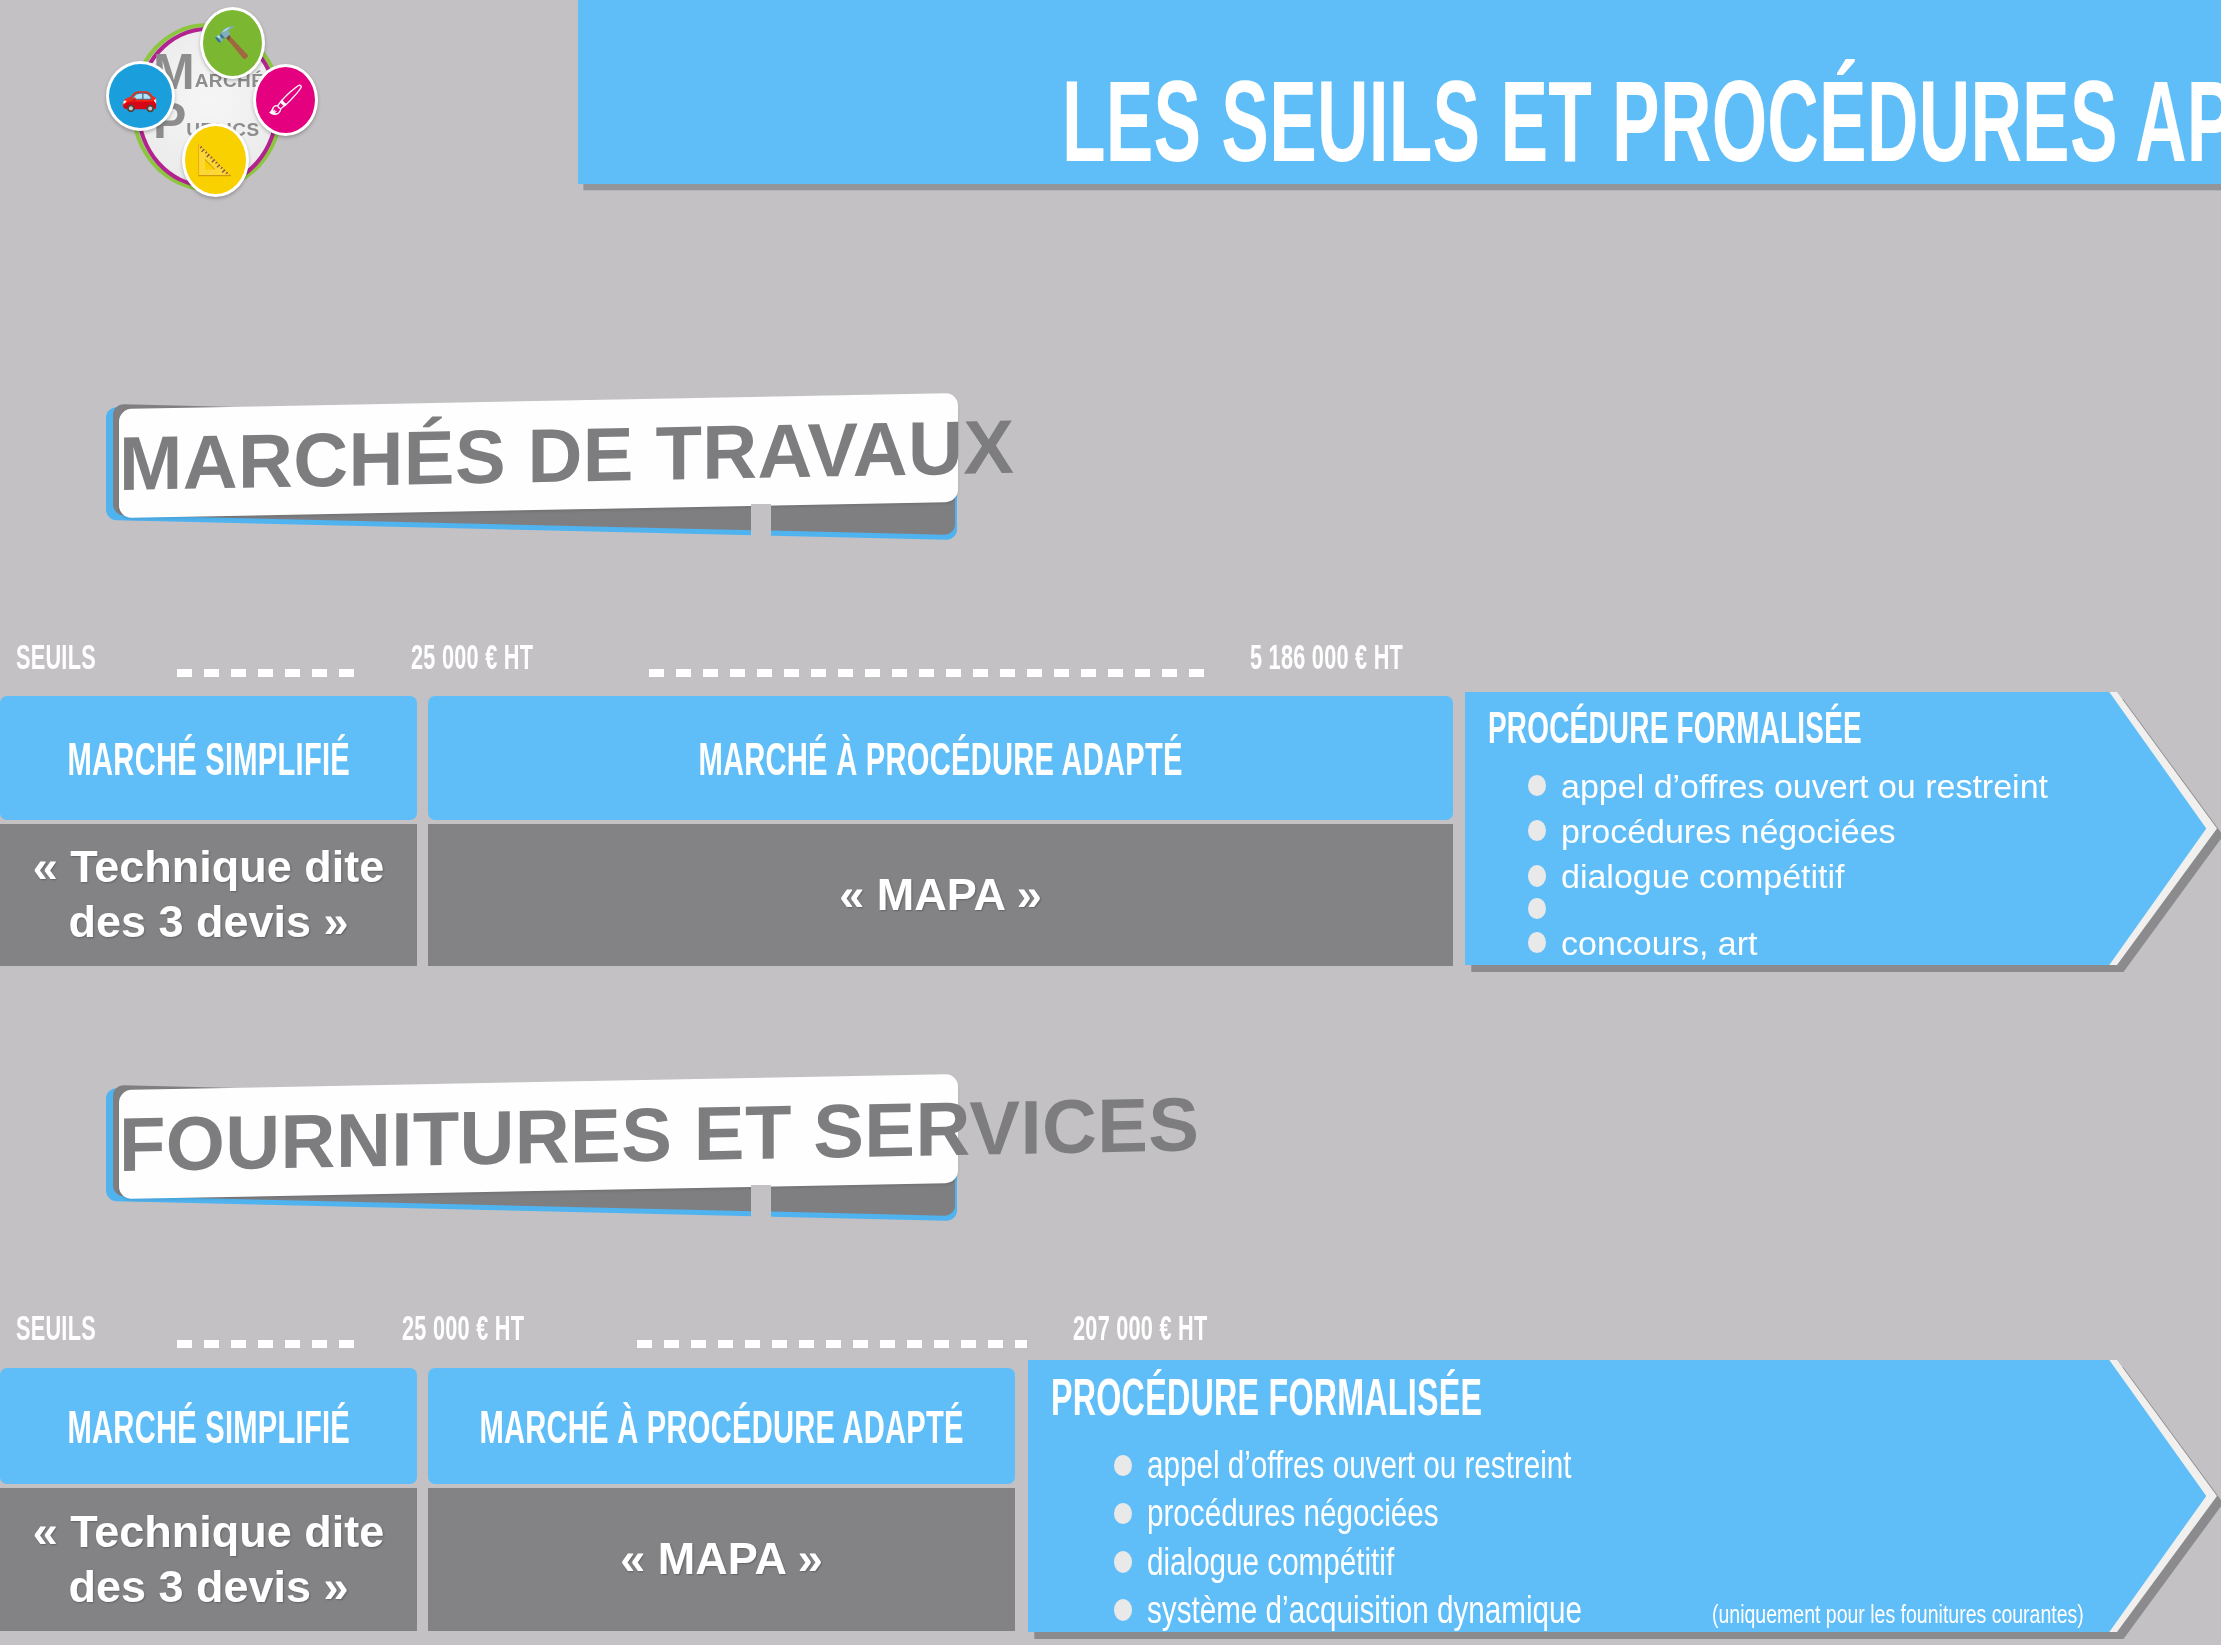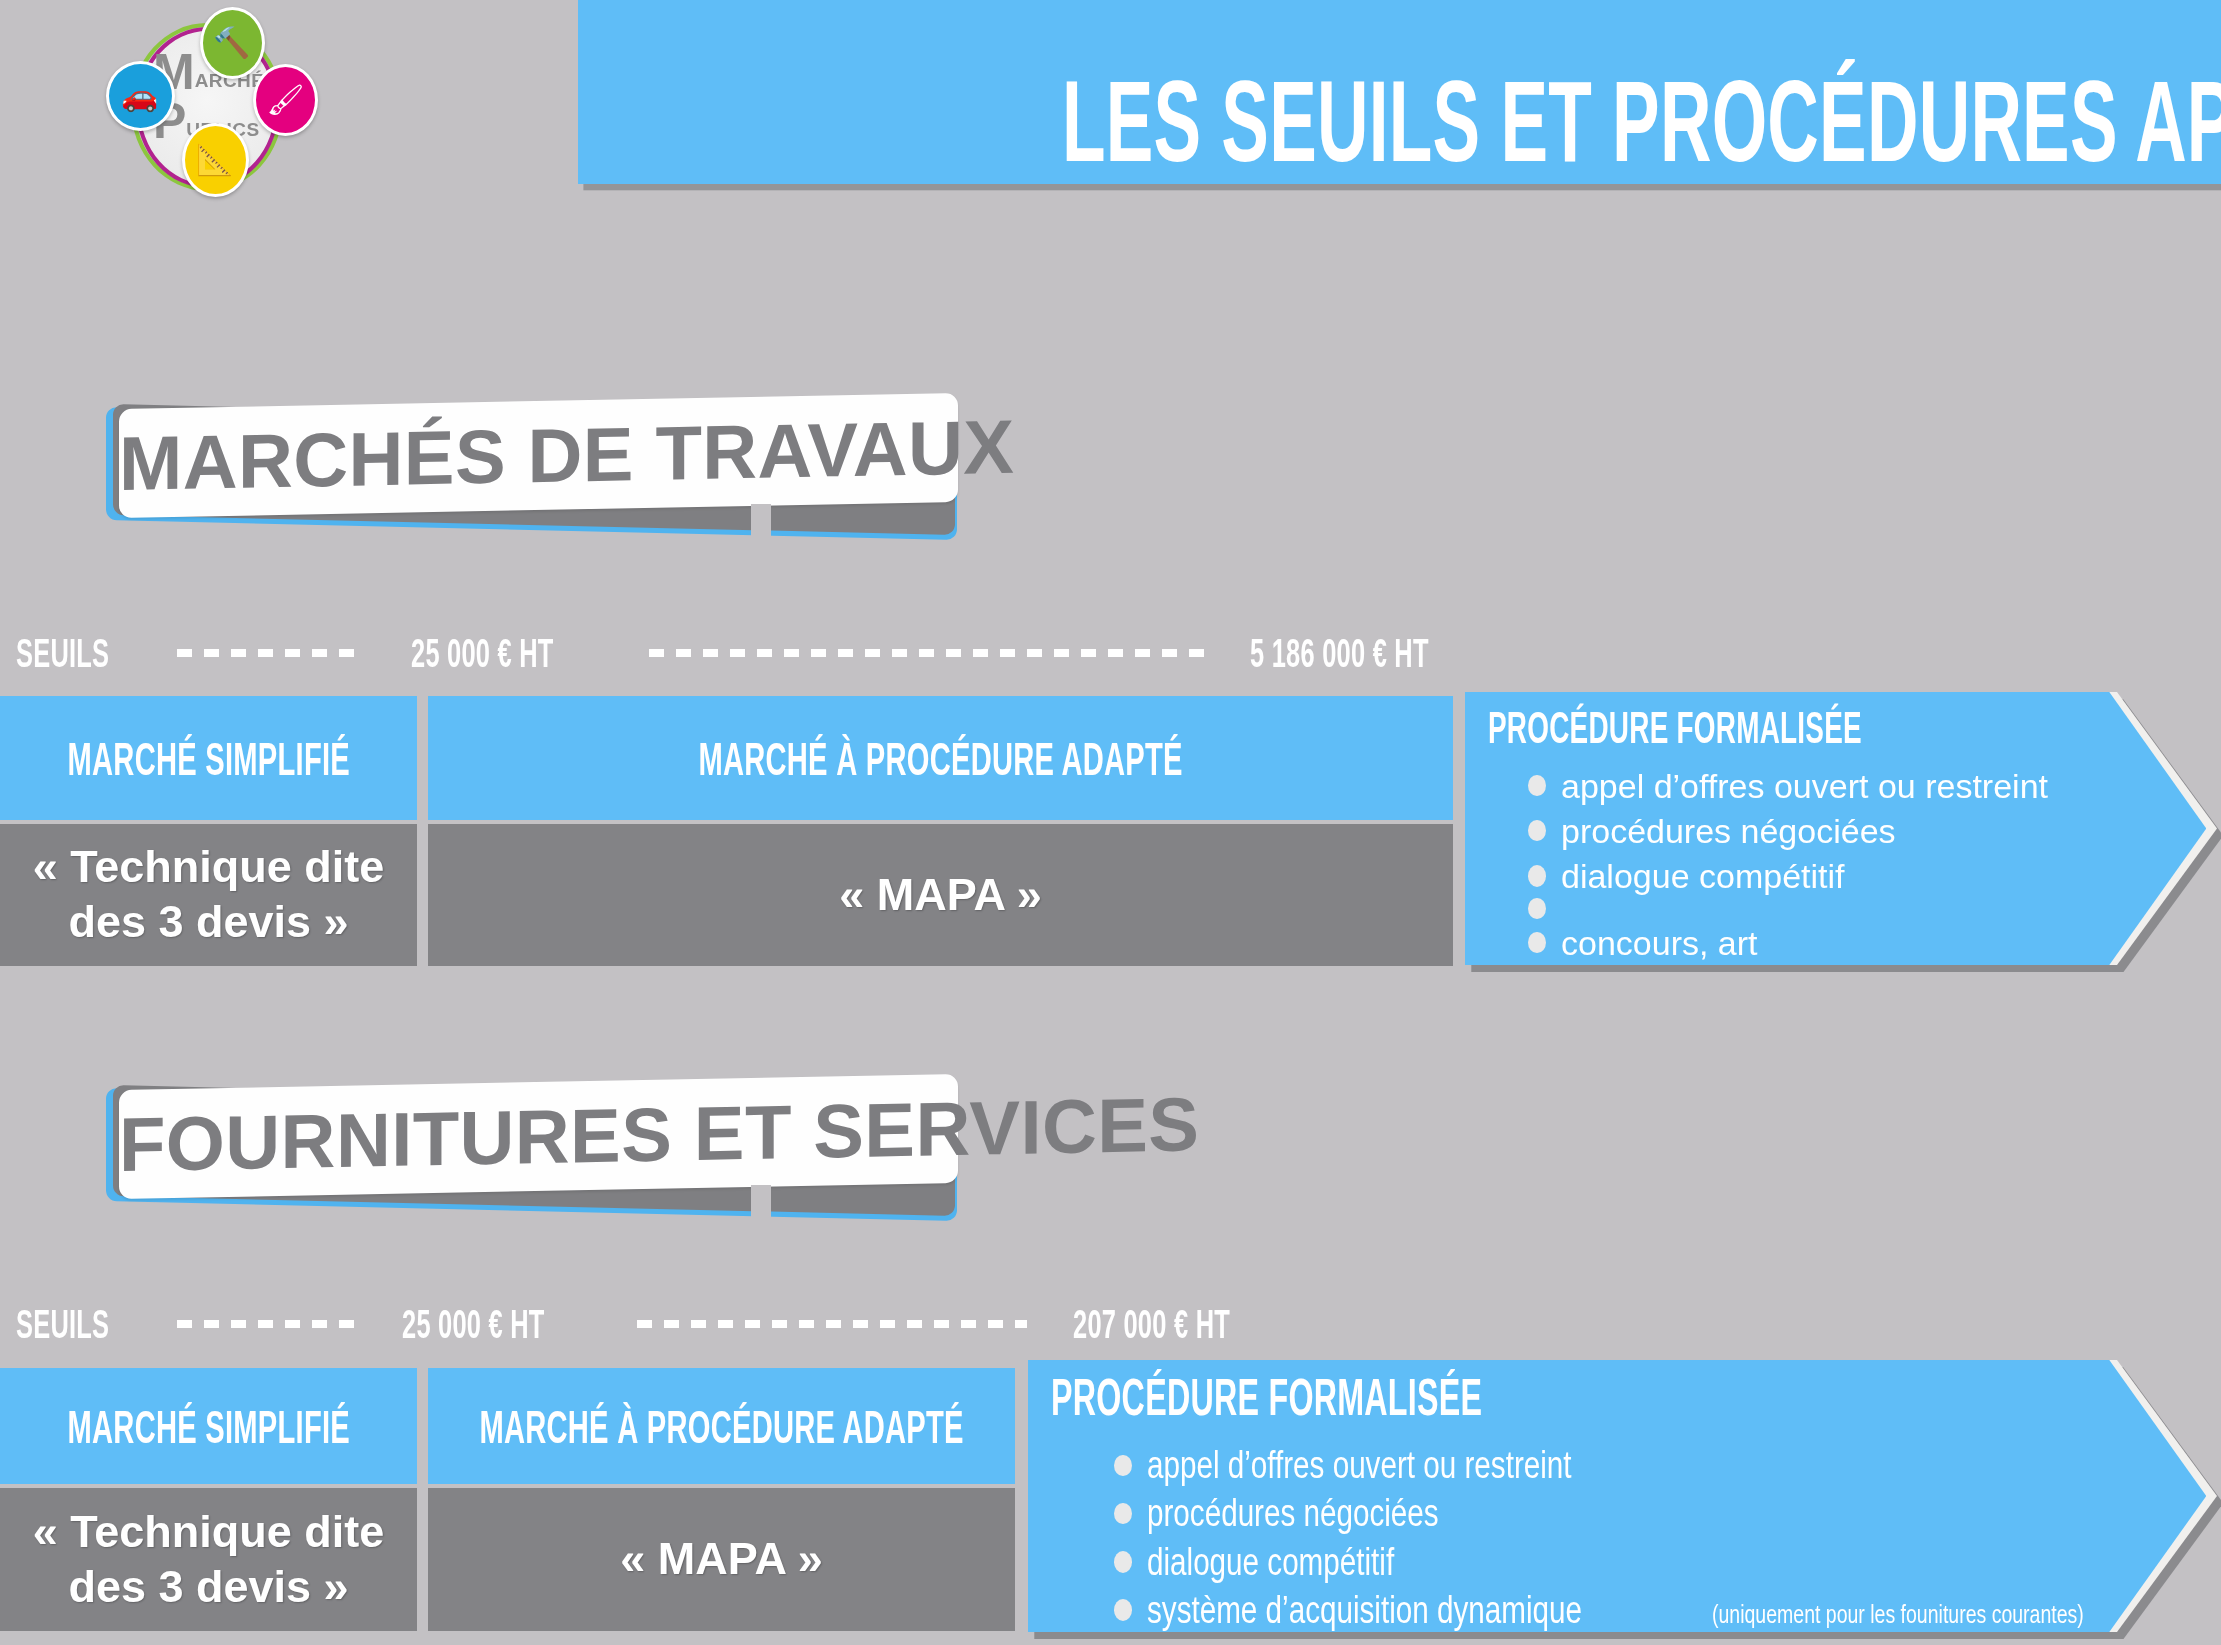--- a/index.html
+++ b/index.html
@@ -94,35 +94,36 @@
   }
   .ribbon .face span{
     position:absolute;left:0;right:0;top:50%;
     transform:translateY(-50%);
     text-align:center;color:#7d7d80;font-size:76px;line-height:1;
   }
 
   
   .seuils{
     position:absolute;height:48px;color:#fff;
-    display:flex;align-items:center;
-    font-size:41px;
+    display:flex;align-items:flex-end;
+    font-size:35px;
     gap:40px;
   }
   .dashline{
     flex:0 0 auto;height:8px;margin:0 5.4px;
     background:repeating-linear-gradient(to right,#fff 0 15px,transparent 15px 27px);
   }
 
   
   .cell{position:absolute;box-sizing:border-box;}
   .head-cell{
     background:#5fbdf7;
     display:flex;align-items:center;justify-content:center;
     color:#fff;
+    border-radius:7px;
   }
   .head-cell span{font-size:47px;line-height:1;}
   .body-cell{
     background:#838386;
     display:flex;align-items:center;justify-content:center;
     color:#fff;text-align:center;
     font-family:"Liberation Sans",sans-serif;font-weight:bold;
     font-size:45px;line-height:1.22;
     text-shadow:0.9px 0.9px 1.8px rgba(0,0,0,.25);
   }

